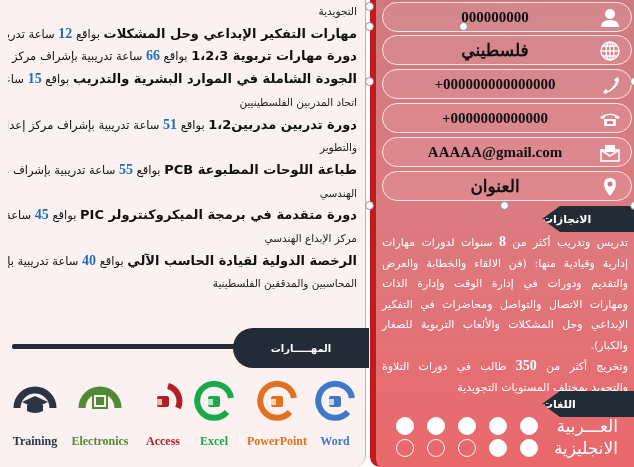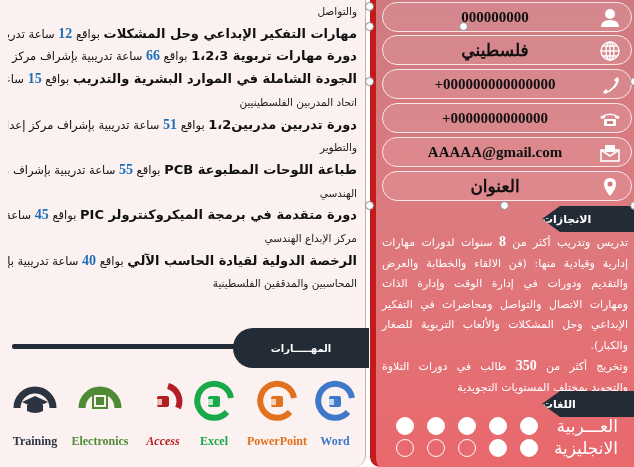--- a/index.html
+++ b/index.html
@@ -60,21 +60,21 @@
   .dot.on { background: #fff; }
   .lang-name { color: #fff; font-size: 17px; margin-left: auto; direction: rtl; padding-right: 6px; }
 
   .handle { position: absolute; width: 9px; height: 9px; border-radius: 50%; background: #fff; border: 1px solid #888; }
 </style>
 </head>
 <body>
 
 <div class="left">
   <div class="courses" id="courses">
-      <div class="course-line sub">والتواصل</div>
+      <div class="course-line sub">التجويدية</div>
       <div class="course-line"><b>مهارات التفكير الإبداعي وحل المشكلات</b><span> بواقع </span><span class="num">12</span><span> ساعة تدريبية بإشراف مركز</span></div>
       <div class="course-line"><b>دورة مهارات تربوية 1،2،3</b><span> بواقع </span><span class="num">66</span><span> ساعة تدريبية بإشراف مركز رواحل للتدريب</span></div>
       <div class="course-line"><b>الجودة الشاملة في الموارد البشرية والتدريب</b><span> بواقع </span><span class="num">15</span><span> ساعة تدريبية بإشراف</span></div>
       <div class="course-line sub">اتحاد المدربين الفلسطينيين</div>
       <div class="course-line"><b>دورة تدربين مدربين1،2</b><span> بواقع </span><span class="num">51</span><span> ساعة تدريبية بإشراف مركز إعداد للتدريب</span></div>
       <div class="course-line sub">والتطوير</div>
       <div class="course-line"><b>طباعة اللوحات المطبوعة PCB</b><span> بواقع </span><span class="num">55</span><span> ساعة تدريبية بإشراف مركز الابداع</span></div>
       <div class="course-line sub">الهندسي</div>
       <div class="course-line"><b>دورة متقدمة في برمجة الميكروكنترولر PIC</b><span> بواقع </span><span class="num">45</span><span> ساعة تدريبية بإشراف</span></div>
       <div class="course-line sub">مركز الإبداع الهندسي</div>
@@ -95,21 +95,21 @@
         <div class="skill-label" style="color:#2b3440">Training</div>
       </div>
       <div class="skill" style="left: 70px;">
         <div class="ring"><svg viewBox="0 0 46 46">
             <path d="M5 30 A18 18 0 0 1 41 30" fill="none" stroke="#4f8a34" stroke-width="7"></path>
             <rect x="16" y="16" width="14" height="14" fill="none" stroke="#4f8a34" stroke-width="2"></rect>
             <rect x="19" y="19" width="8" height="8" fill="#4f8a34"></rect>
           </svg></div>
         <div class="skill-label" style="color:#4f8a34">Electronics</div>
       </div>
-      <div class="skill" style="left: 133px; font-style: italic;">
+      <div class="skill" style="left: 133px;">
         <div class="ring"><svg viewBox="0 0 46 46">
             <path d="M28 8 A16 16 0 0 1 38 30" fill="none" stroke="#b21e24" stroke-width="6"></path>
             <rect x="17" y="18" width="12" height="11" rx="2" fill="#b21e24"></rect>
             <rect x="15" y="21" width="7" height="6" fill="#fff" opacity="0.7"></rect>
           </svg></div>
         <div class="skill-label" style="color:#b21e24">Access</div>
       </div>
       <div class="skill" style="left: 184px;">
         <div class="ring"><svg viewBox="0 0 46 46">
             <path d="M36 34 A17 17 0 1 1 40 20" fill="none" stroke="#19a84a" stroke-width="6"></path>

